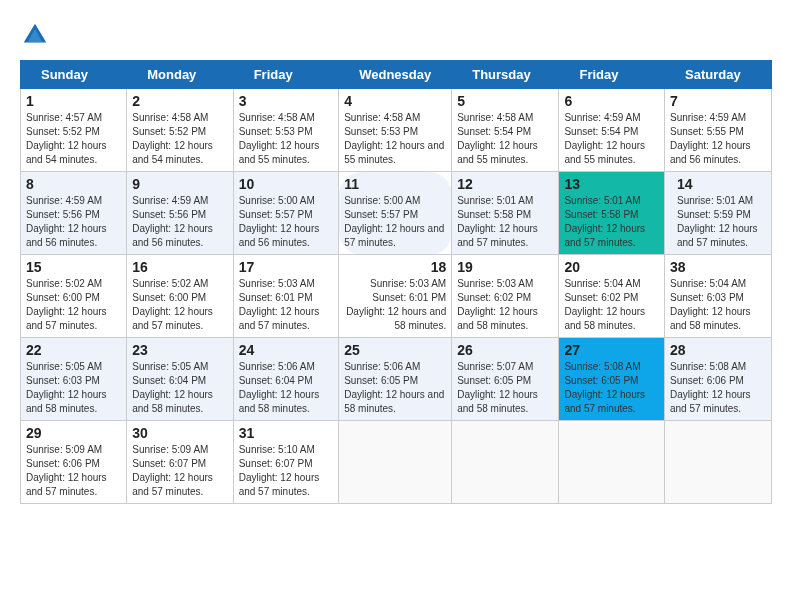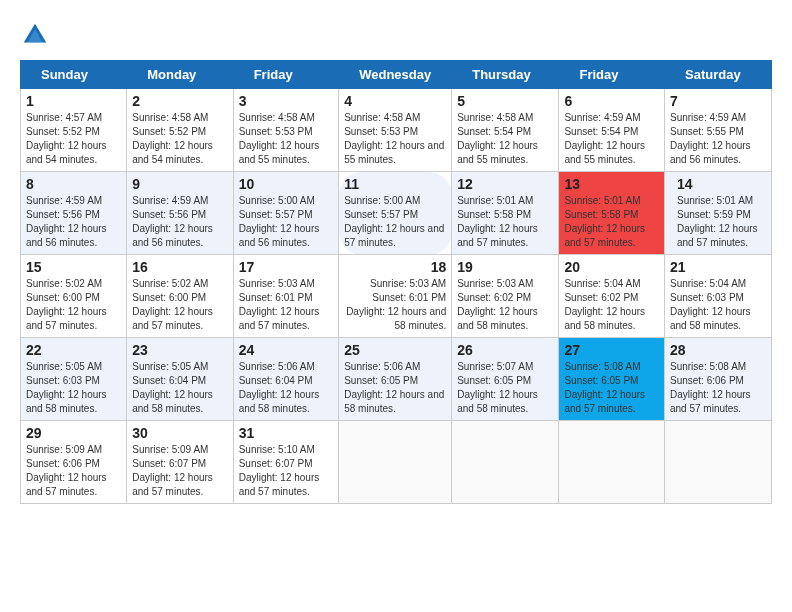--- a/index.html
+++ b/index.html
@@ -190,21 +190,21 @@
           <div class="day-info" style="white-space: pre-line;">Sunrise: 5:00 AM
 Sunset: 5:57 PM
 Daylight: 12 hours and 57 minutes.</div>
         </td>
         <td style="background-color: rgb(238, 243, 251);">
           <span class="day-number">12</span>
           <div class="day-info" style="white-space: pre-line;">Sunrise: 5:01 AM
 Sunset: 5:58 PM
 Daylight: 12 hours and 57 minutes.</div>
         </td>
-        <td style="background-color: #ef4444;">
+        <td style="background-color: #14b8a6;">
           <span class="day-number">13</span>
           <div class="day-info" style="white-space: pre-line;">Sunrise: 5:01 AM
 Sunset: 5:58 PM
 Daylight: 12 hours and 57 minutes.</div>
         </td>
         <td style="background-color: rgb(238, 243, 251); padding-left: 12px;">
           <span class="day-number">14</span>
           <div class="day-info" style="white-space: pre-line;">Sunrise: 5:01 AM
 Sunset: 5:59 PM
 Daylight: 12 hours and 57 minutes.</div>
@@ -241,21 +241,21 @@
 Sunset: 6:02 PM
 Daylight: 12 hours and 58 minutes.</div>
         </td>
         <td style="background-color: rgb(255, 255, 255);">
           <span class="day-number">20</span>
           <div class="day-info" style="white-space: pre-line;">Sunrise: 5:04 AM
 Sunset: 6:02 PM
 Daylight: 12 hours and 58 minutes.</div>
         </td>
         <td style="background-color: rgb(255, 255, 255);">
-          <span class="day-number">21</span>
+          <span class="day-number">38</span>
           <div class="day-info" style="white-space: pre-line;">Sunrise: 5:04 AM
 Sunset: 6:03 PM
 Daylight: 12 hours and 58 minutes.</div>
         </td>
       </tr>
       <tr>
         <td style="background-color: rgb(238, 243, 251);">
           <span class="day-number">22</span>
           <div class="day-info" style="white-space: pre-line;">Sunrise: 5:05 AM
 Sunset: 6:03 PM

